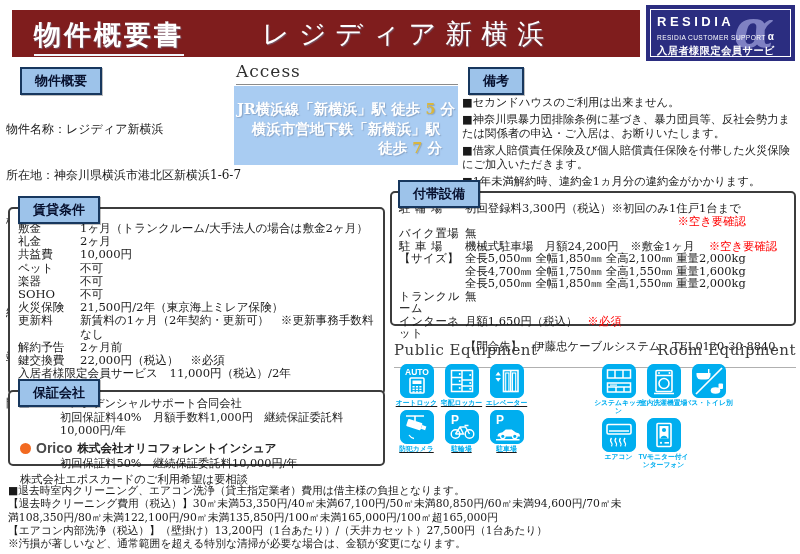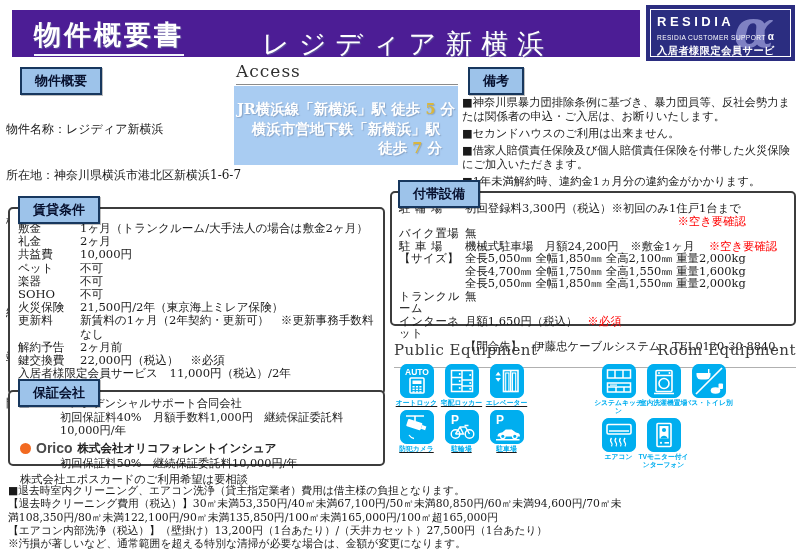--- a/index.html
+++ b/index.html
@@ -1,24 +1,24 @@
 <!DOCTYPE html>
 <html><head>
 <meta charset="utf-8">
 <style>
   html,body{margin:0;padding:0;background:#fff;}
   #page{position:relative;width:800px;height:554px;background:#ffffff;overflow:hidden;
         font-family:"DejaVu Serif","Liberation Serif",serif;color:#1a1a1a;}
 
   
-  .hband{position:absolute;left:12px;top:10px;width:628px;height:47px;background:#4c1d95;}
+  .hband{position:absolute;left:12px;top:10px;width:628px;height:47px;background:#7f1d1d;}
   .doc-title{position:absolute;left:22px;top:7px;font-size:27px;font-weight:bold;color:#fff;
              letter-spacing:3px;border-bottom:2px solid #f2f6fc;padding-bottom:1px;
              text-shadow:1px 1px 1px rgba(110,130,160,.55);}
-  .prop-title{position:absolute;left:250px;top:16px;font-size:27px;color:#fff;letter-spacing:9px;
+  .prop-title{position:absolute;left:250px;top:6px;font-size:27px;color:#fff;letter-spacing:9px;
              text-shadow:1px 1px 1px rgba(110,130,160,.55);}
   .logo{position:absolute;left:646px;top:5px;width:149px;height:56px;background:#2b2d80;
         box-sizing:border-box;padding:4px;}
   .logo-inner{position:relative;width:100%;height:100%;border:1px solid #fff;box-sizing:border-box;
         padding:4px 5px 0 6px;overflow:hidden;font-family:"Liberation Sans","DejaVu Sans",sans-serif;}
   .alpha-big{position:absolute;right:16px;top:-12px;font-size:52px;font-style:italic;font-weight:bold;
         color:#7f81c3;font-family:"DejaVu Serif",serif;z-index:0;}
   .logo-brand{position:relative;z-index:1;color:#fff;font-size:13px;font-weight:bold;letter-spacing:3.5px;}
   .logo-support{position:relative;z-index:1;color:#fff;font-size:6.6px;letter-spacing:.4px;margin-top:2px;}
   .alpha-sm{font-size:10px;font-weight:bold;margin-left:2px;}
@@ -119,22 +119,22 @@
 
   <div class="access-title">Access</div>
   <div class="access-box">
     <div class="access-l1"><span>JR横浜線「新横浜」駅  徒歩 </span><span class="gold">5</span><span> 分</span></div>
     <div class="access-l2">横浜市営地下鉄「新横浜」駅</div>
     <div class="access-l3"><span>徒歩 </span><span class="gold">7</span><span> 分</span></div>
   </div>
 
   <div class="chip" style="left:468px;top:67px;">備考</div>
   <div class="remarks">
+    <div>■セカンドハウスのご利用は出来ません。</div>
     <div>■神奈川県暴力団排除条例に基づき、暴力団員等、反社会勢力または関係者の申込・ご入居は、お断りいたします。</div>
-    <div>■セカンドハウスのご利用は出来ません。</div>
     <div>■借家人賠償責任保険及び個人賠償責任保険を付帯した火災保険にご加入いただきます。</div>
     <div>■1年未満解約時、違約金1ヵ月分の違約金がかかります。</div>
   </div>
 
   <div class="chip" style="left:18px;top:196px;">賃貸条件</div>
   <div class="cbox" id="lease-box">
     <div class="lrow">
         <span class="lname">敷金</span>
         <span class="lval">1ヶ月（トランクルーム/大手法人の場合は敷金2ヶ月）</span>
       </div>

